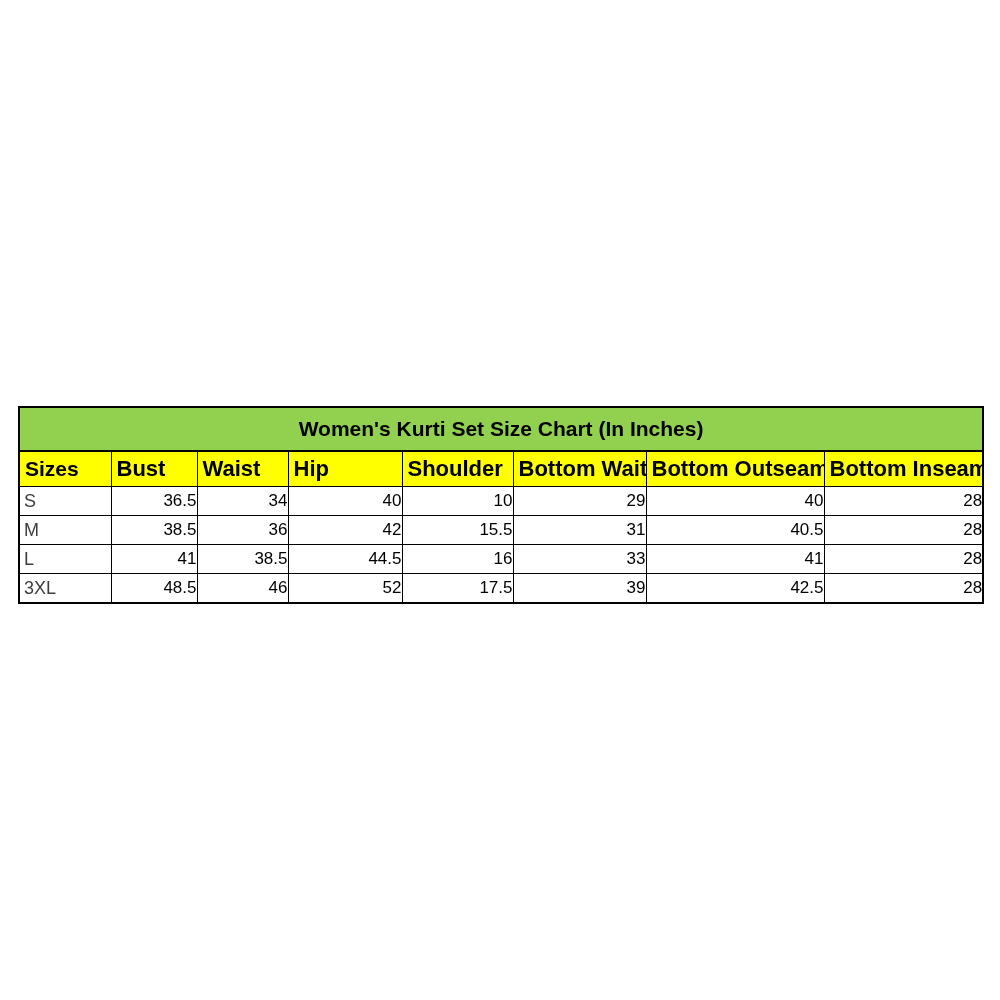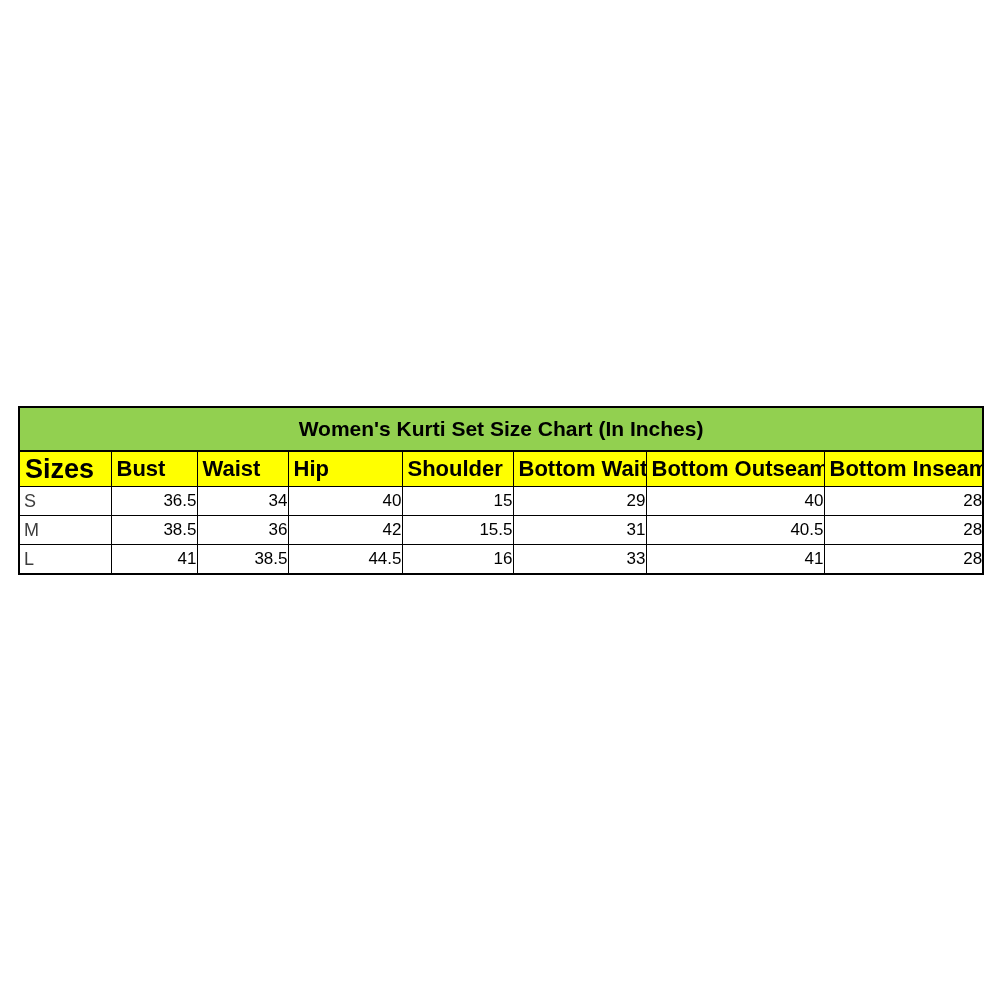--- a/index.html
+++ b/index.html
@@ -48,21 +48,21 @@
     background: #ffff00;
     height: 34px;
     text-align: left;
     vertical-align: middle;
     font-weight: bold;
     font-size: 22px;
     color: #000000;
     padding: 0 0 0 5px;
   }
   tr.header-row th.sizes-header {
-    font-size: 27px;
+    font-size: 21px;
   }
   tbody td {
     background: #ffffff;
     height: 28px;
     text-align: right;
     vertical-align: middle;
     font-size: 17px;
     color: #000000;
     padding: 0;
   }
@@ -102,21 +102,21 @@
           <th>Bottom Outseam</th>
           <th>Bottom Inseam</th>
         </tr>
     </thead>
     <tbody>
         <tr>
           <td class="size-cell">S</td>
           <td>36.5</td>
           <td>34</td>
           <td>40</td>
-          <td>15</td>
+          <td>10</td>
           <td>29</td>
           <td>40</td>
           <td>28</td>
         </tr>
         <tr>
           <td class="size-cell">M</td>
           <td>38.5</td>
           <td>36</td>
           <td>42</td>
           <td>15.5</td>
@@ -127,15 +127,25 @@
         <tr>
           <td class="size-cell">L</td>
           <td>41</td>
           <td>38.5</td>
           <td>44.5</td>
           <td>16</td>
           <td>33</td>
           <td>41</td>
           <td>28</td>
         </tr>
+        <tr>
+          <td class="size-cell">3XL</td>
+          <td>48.5</td>
+          <td>46</td>
+          <td>52</td>
+          <td>17.5</td>
+          <td>39</td>
+          <td>42.5</td>
+          <td>28</td>
+        </tr>
       </tbody>
   </table>
 </div>
 
 </body></html>

